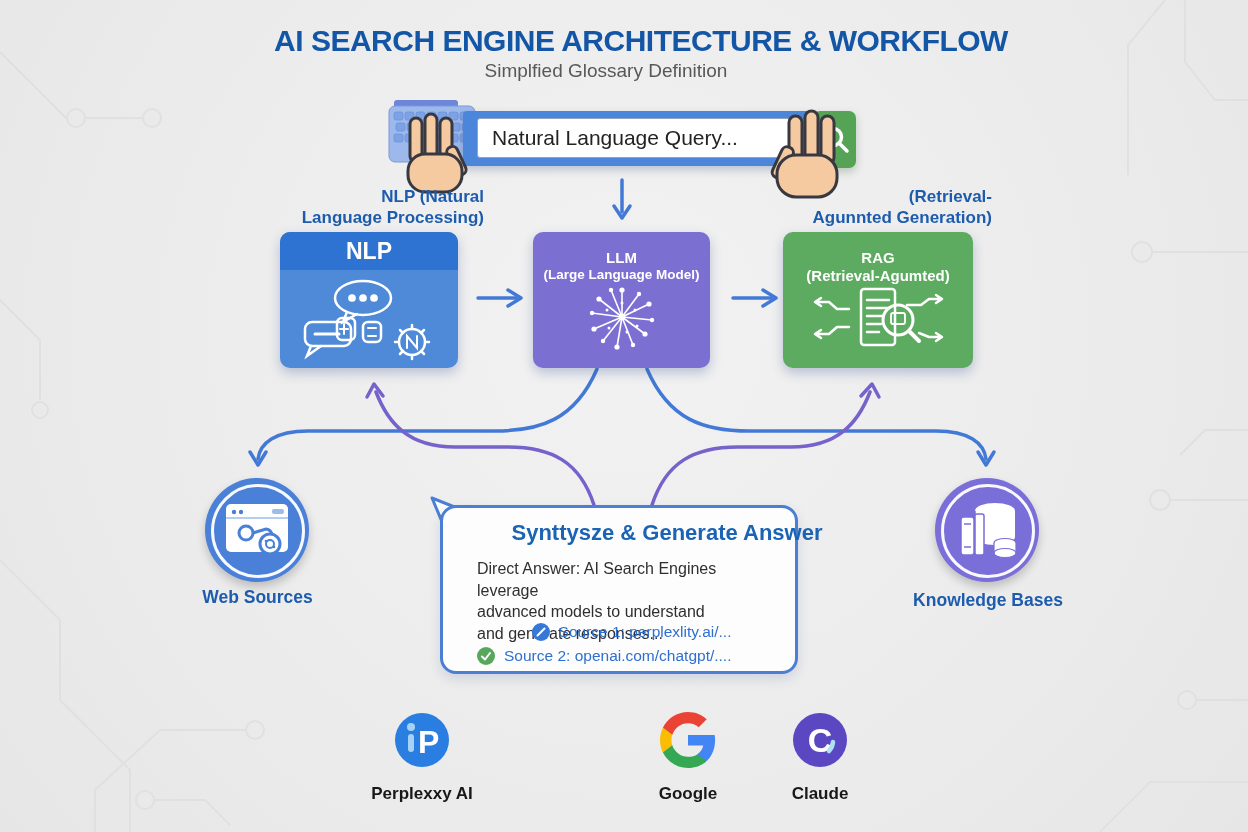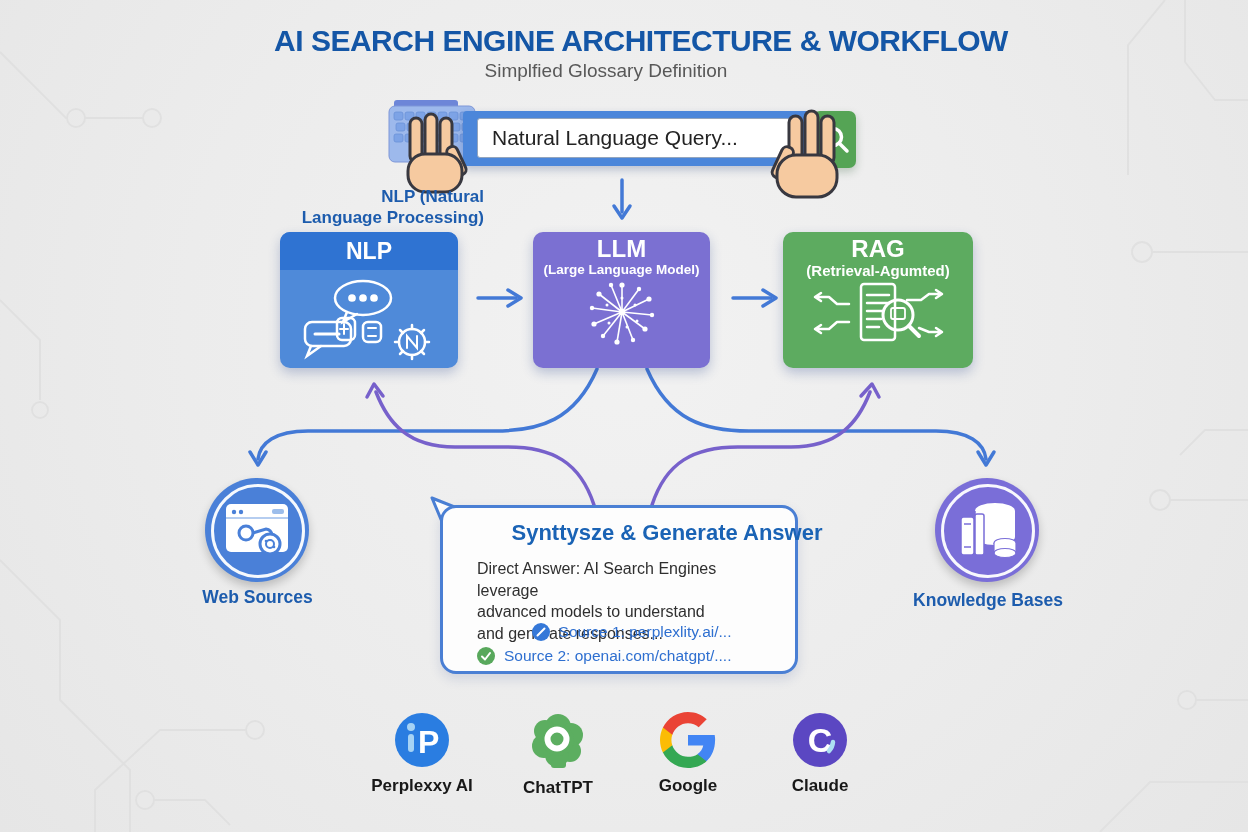--- a/index.html
+++ b/index.html
@@ -22,42 +22,42 @@
               box-shadow:0 4px 9px rgba(30,80,40,.25);display:flex;align-items:center;justify-content:center;}
   
   .node-label{font-weight:bold;font-size:17px;line-height:1.25;color:#1d5cad;text-align:right;}
   
   .node-box{border-radius:10px;box-shadow:0 5px 12px rgba(40,70,140,.28);}
   .nlp-box{left:280px;top:232px;width:178px;height:136px;background:#4f8ad9;}
   .nlp-head{height:38px;background:#2f73d2;border-radius:10px 10px 0 0;display:flex;
             align-items:center;justify-content:center;color:#fff;font-weight:bold;font-size:23px;}
   .llm-box{left:533px;top:232px;width:177px;height:136px;background:#7b70d2;color:#fff;text-align:center;}
   .rag-box{left:783px;top:232px;width:190px;height:136px;background:#5dab60;color:#fff;text-align:center;}
-  .box-title{font-weight:bold;font-size:24px;line-height:1.05;margin-top:4px;}
+  .box-title{font-weight:bold;font-size:15px;line-height:1.05;margin-top:18px;}
   .box-sub{font-weight:bold;font-size:13.5px;margin-top:1px;}
   .icon-row{display:flex;justify-content:center;}
   
   .sat-circle{width:104px;height:104px;border-radius:50%;display:flex;align-items:center;
               justify-content:center;box-shadow:0 5px 10px rgba(0,0,0,.2);}
   .sat-ring{position:absolute;left:6px;top:6px;width:88px;height:88px;border:3px solid rgba(255,255,255,.95);
             border-radius:50%;}
   .web-circle{left:205px;top:478px;background:#4a80d8;}
   .kb-circle{left:935px;top:478px;background:#7a6ed8;}
   .sat-label{font-weight:bold;font-size:17.5px;color:#1d5cad;text-align:center;}
   
   .bubble{left:440px;top:505px;width:352px;height:163px;background:#fdfdfd;border:3px solid #4a7fd4;
           border-radius:16px;box-shadow:0 5px 12px rgba(40,70,140,.15);}
   .bubble-title{position:absolute;left:0;top:12px;width:100%;text-align:center;font-weight:bold;
                 font-size:22px;color:#1a63b5;margin-left:48px;}
   .bubble-body{position:absolute;left:34px;top:50px;width:300px;font-size:16px;color:#2f2f2f;line-height:1.35;}
   .src-list{position:absolute;left:34px;top:115px;display:flex;flex-direction:column;gap:6px;align-items:flex-end;}
   .src-row{display:flex;align-items:center;gap:9px;font-size:15.5px;color:#2e6fd0;}
   
   .brand{width:140px;text-align:center;}
-  .brand-label{font-weight:bold;font-size:17px;color:#181818;margin-top:4px;}
+  .brand-label{font-weight:bold;font-size:17px;color:#181818;margin-top:12px;}
   .overlay{left:0;top:0;pointer-events:none;}
 </style>
 </head>
 <body>
 
 <div id="canvas">
 
   <svg class="abs overlay" width="1248" height="832">
     <g stroke="#e0e0e0" stroke-width="2" fill="none" opacity="0.9">
       <path d="M0,52 L66,118 L146,118"></path>
@@ -163,20 +163,22 @@
       <rect x="12" y="8" width="13" height="48" rx="6.5"></rect>
       <rect x="28" y="3" width="13" height="53" rx="6.5"></rect>
       <rect x="44" y="8" width="13" height="48" rx="6.5"></rect>
       <rect x="57" y="38" width="12" height="33" rx="5.5" transform="rotate(-25 63 54)"></rect>
       <rect x="9" y="47" width="60" height="42" rx="19"></rect>
     </g>
   </svg>
 
   <div class="abs node-label pre" style="left:254px;top:186px;width:230px;">NLP (Natural
 Language Processing)</div>
+  <div class="abs node-label pre" style="left:752px;top:186px;width:240px;">(Retrieval-
+Agunnted Generation)</div>
 
   <div class="abs node-box nlp-box">
     <div class="nlp-head">NLP</div>
     <div class="icon-row" style="margin-top:6px;">
       <svg width="140" height="86">
         <g stroke="#fff" fill="none" stroke-width="2.5" stroke-linecap="round">
           <ellipse cx="64" cy="22" rx="28" ry="17"></ellipse>
           <path d="M48,36 L44,46 L58,38"></path>
           <circle cx="53" cy="22" r="2.6" fill="#fff"></circle>
             <circle cx="64" cy="22" r="2.6" fill="#fff"></circle>
@@ -340,36 +342,20 @@
   <div class="abs brand" style="left:352px;top:712px;">
     <svg width="56" height="56">
       <circle cx="28" cy="28" r="27" fill="#2a7de1"></circle>
       <circle cx="17" cy="15" r="4" fill="#a6d3f5"></circle>
       <rect x="14" y="22" width="6" height="18" rx="3" fill="#a6d3f5"></rect>
       <text x="24" y="41" font-family="Liberation Sans, sans-serif" font-size="32" font-weight="bold" fill="#fff">P</text>
     </svg>
     <div class="brand-label">Perplexxy AI</div>
   </div>
 
-  <div class="abs brand" style="left:488px;top:712px;">
-    <svg width="56" height="58">
-      <g fill="#5cae60">
-        <circle cx="28" cy="15" r="13"></circle>
-          <circle cx="41" cy="23" r="12"></circle>
-          <circle cx="40" cy="39" r="11"></circle>
-        <circle cx="27" cy="43" r="12"></circle>
-          <circle cx="14" cy="34" r="12"></circle>
-          <circle cx="15" cy="19" r="11"></circle>
-        <circle cx="28" cy="28" r="16"></circle>
-        <rect x="21" y="48" width="15" height="8" rx="3"></rect>
-      </g>
-      <circle cx="27" cy="27" r="9.5" fill="none" stroke="#fff" stroke-width="6"></circle>
-    </svg>
-    <div class="brand-label">ChatTPT</div>
-  </div>
 
   <div class="abs brand" style="left:618px;top:712px;">
     <svg width="56" height="56" viewBox="0 0 24 24">
       <path fill="#4285F4" d="M23.64 12.2c0-.82-.07-1.6-.2-2.36H12v4.47h6.53c-.28 1.5-1.13 2.78-2.4 3.64v3.02h3.88c2.27-2.1 3.58-5.18 3.58-8.77z"></path>
       <path fill="#34A853" d="M12 24c3.24 0 5.96-1.07 7.94-2.9l-3.88-3.02c-1.08.72-2.45 1.15-4.06 1.15-3.13 0-5.78-2.11-6.73-4.96H1.26v3.11C3.23 21.3 7.31 24 12 24z"></path>
       <path fill="#FBBC05" d="M5.27 14.27c-.24-.72-.38-1.49-.38-2.27s.14-1.55.38-2.27V6.62H1.26C.46 8.24 0 10.06 0 12s.46 3.76 1.26 5.38l4.01-3.11z"></path>
       <path fill="#EA4335" d="M12 4.77c1.76 0 3.34.61 4.58 1.8l3.44-3.44C17.95 1.19 15.24 0 12 0 7.31 0 3.23 2.7 1.26 6.62l4.01 3.11C6.22 6.88 8.87 4.77 12 4.77z"></path>
     </svg>
     <div class="brand-label">Google</div>
   </div>

